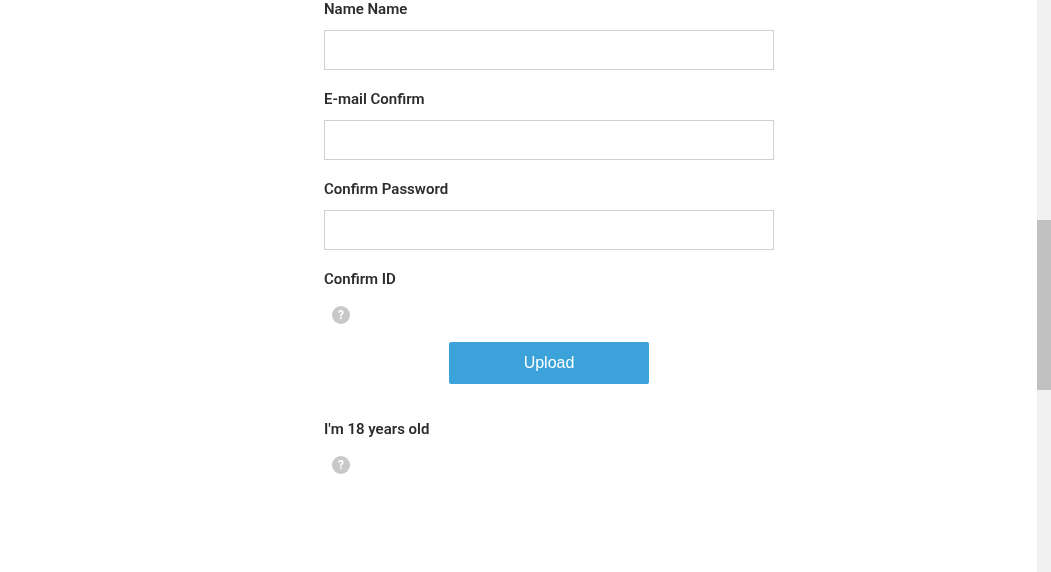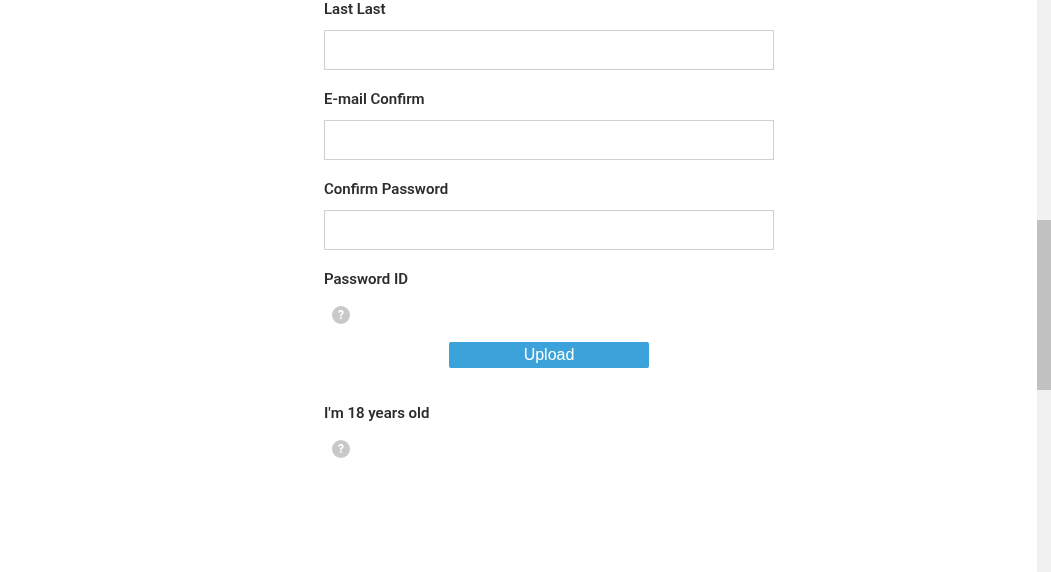--- a/index.html
+++ b/index.html
@@ -57,21 +57,21 @@
     }
     .upload-row {
       display: flex;
       justify-content: center;
       margin-top: 18px;
     }
     .upload-button {
       background: #3ba3da;
       color: #ffffff;
       border: none;
-      padding: 4px 0;
+      padding: 12px 0;
       width: 200px;
       font-size: 16px;
       font-weight: 400;
       cursor: pointer;
       border-radius: 2px;
     }
     .passport-group {
       margin-bottom: 4px;
     }
     .age-group {
@@ -94,37 +94,37 @@
       background: #c1c1c1;
       border-radius: 0;
     }
   </style>
 </head>
 <body>
 
 <div class="form-container">
 
   <div class="form-group">
-    <label class="form-label">Last Last</label>
+    <label class="form-label">Name Name</label>
     <input type="text" class="text-input" value="" style="">
   </div>
 
   <div class="form-group">
     <label class="form-label">E-mail Confirm</label>
     <input type="text" class="text-input" value="" style="">
   </div>
 
 
   <div class="form-group">
     <label class="form-label">Confirm Password</label>
     <input type="password" class="text-input" value="" style="">
   </div>
 
   <div class="form-group passport-group">
-    <label class="form-label">Password ID</label>
+    <label class="form-label">Confirm ID</label>
     <div>
       <span class="help-icon">?</span>
     </div>
     <div class="upload-row">
       <button class="upload-button">Upload</button>
     </div>
   </div>
 
   <div class="form-group age-group">
     <label class="form-label">I'm 18 years old</label>

